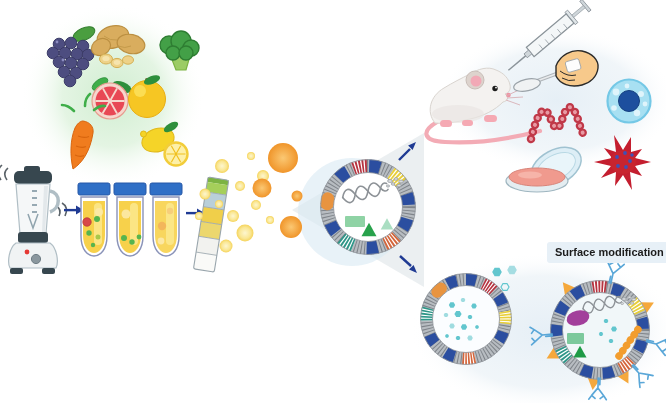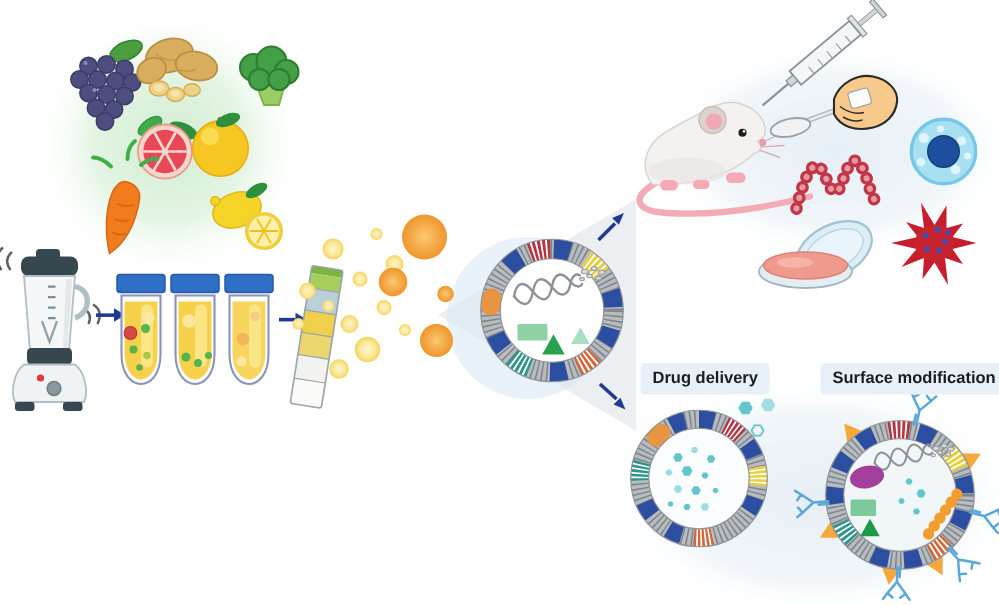--- a/index.html
+++ b/index.html
@@ -429,19 +429,16 @@
       <use href="#hex" transform="translate(606,321) scale(0.6)"></use>
             <use href="#hex" transform="translate(614,329) scale(0.75)"></use>
       <use href="#hex" transform="translate(601,334) scale(0.55)"></use>
             <use href="#hex" transform="translate(611,341) scale(0.6)"></use>
     </g>
     <path d="M619,356 L639,328" stroke="#f29d2e" stroke-width="7.5" stroke-linecap="round" stroke-dasharray="0.1 6.4" fill="none"></path>
   </g>
 </g>
 </svg>
 
-<div class="tag drug">
-  <span>Drug delivery</span>
-</div>
 <div class="tag surf">
   <span>Surface modification</span>
 </div>
 </div>
 
 </body></html>

